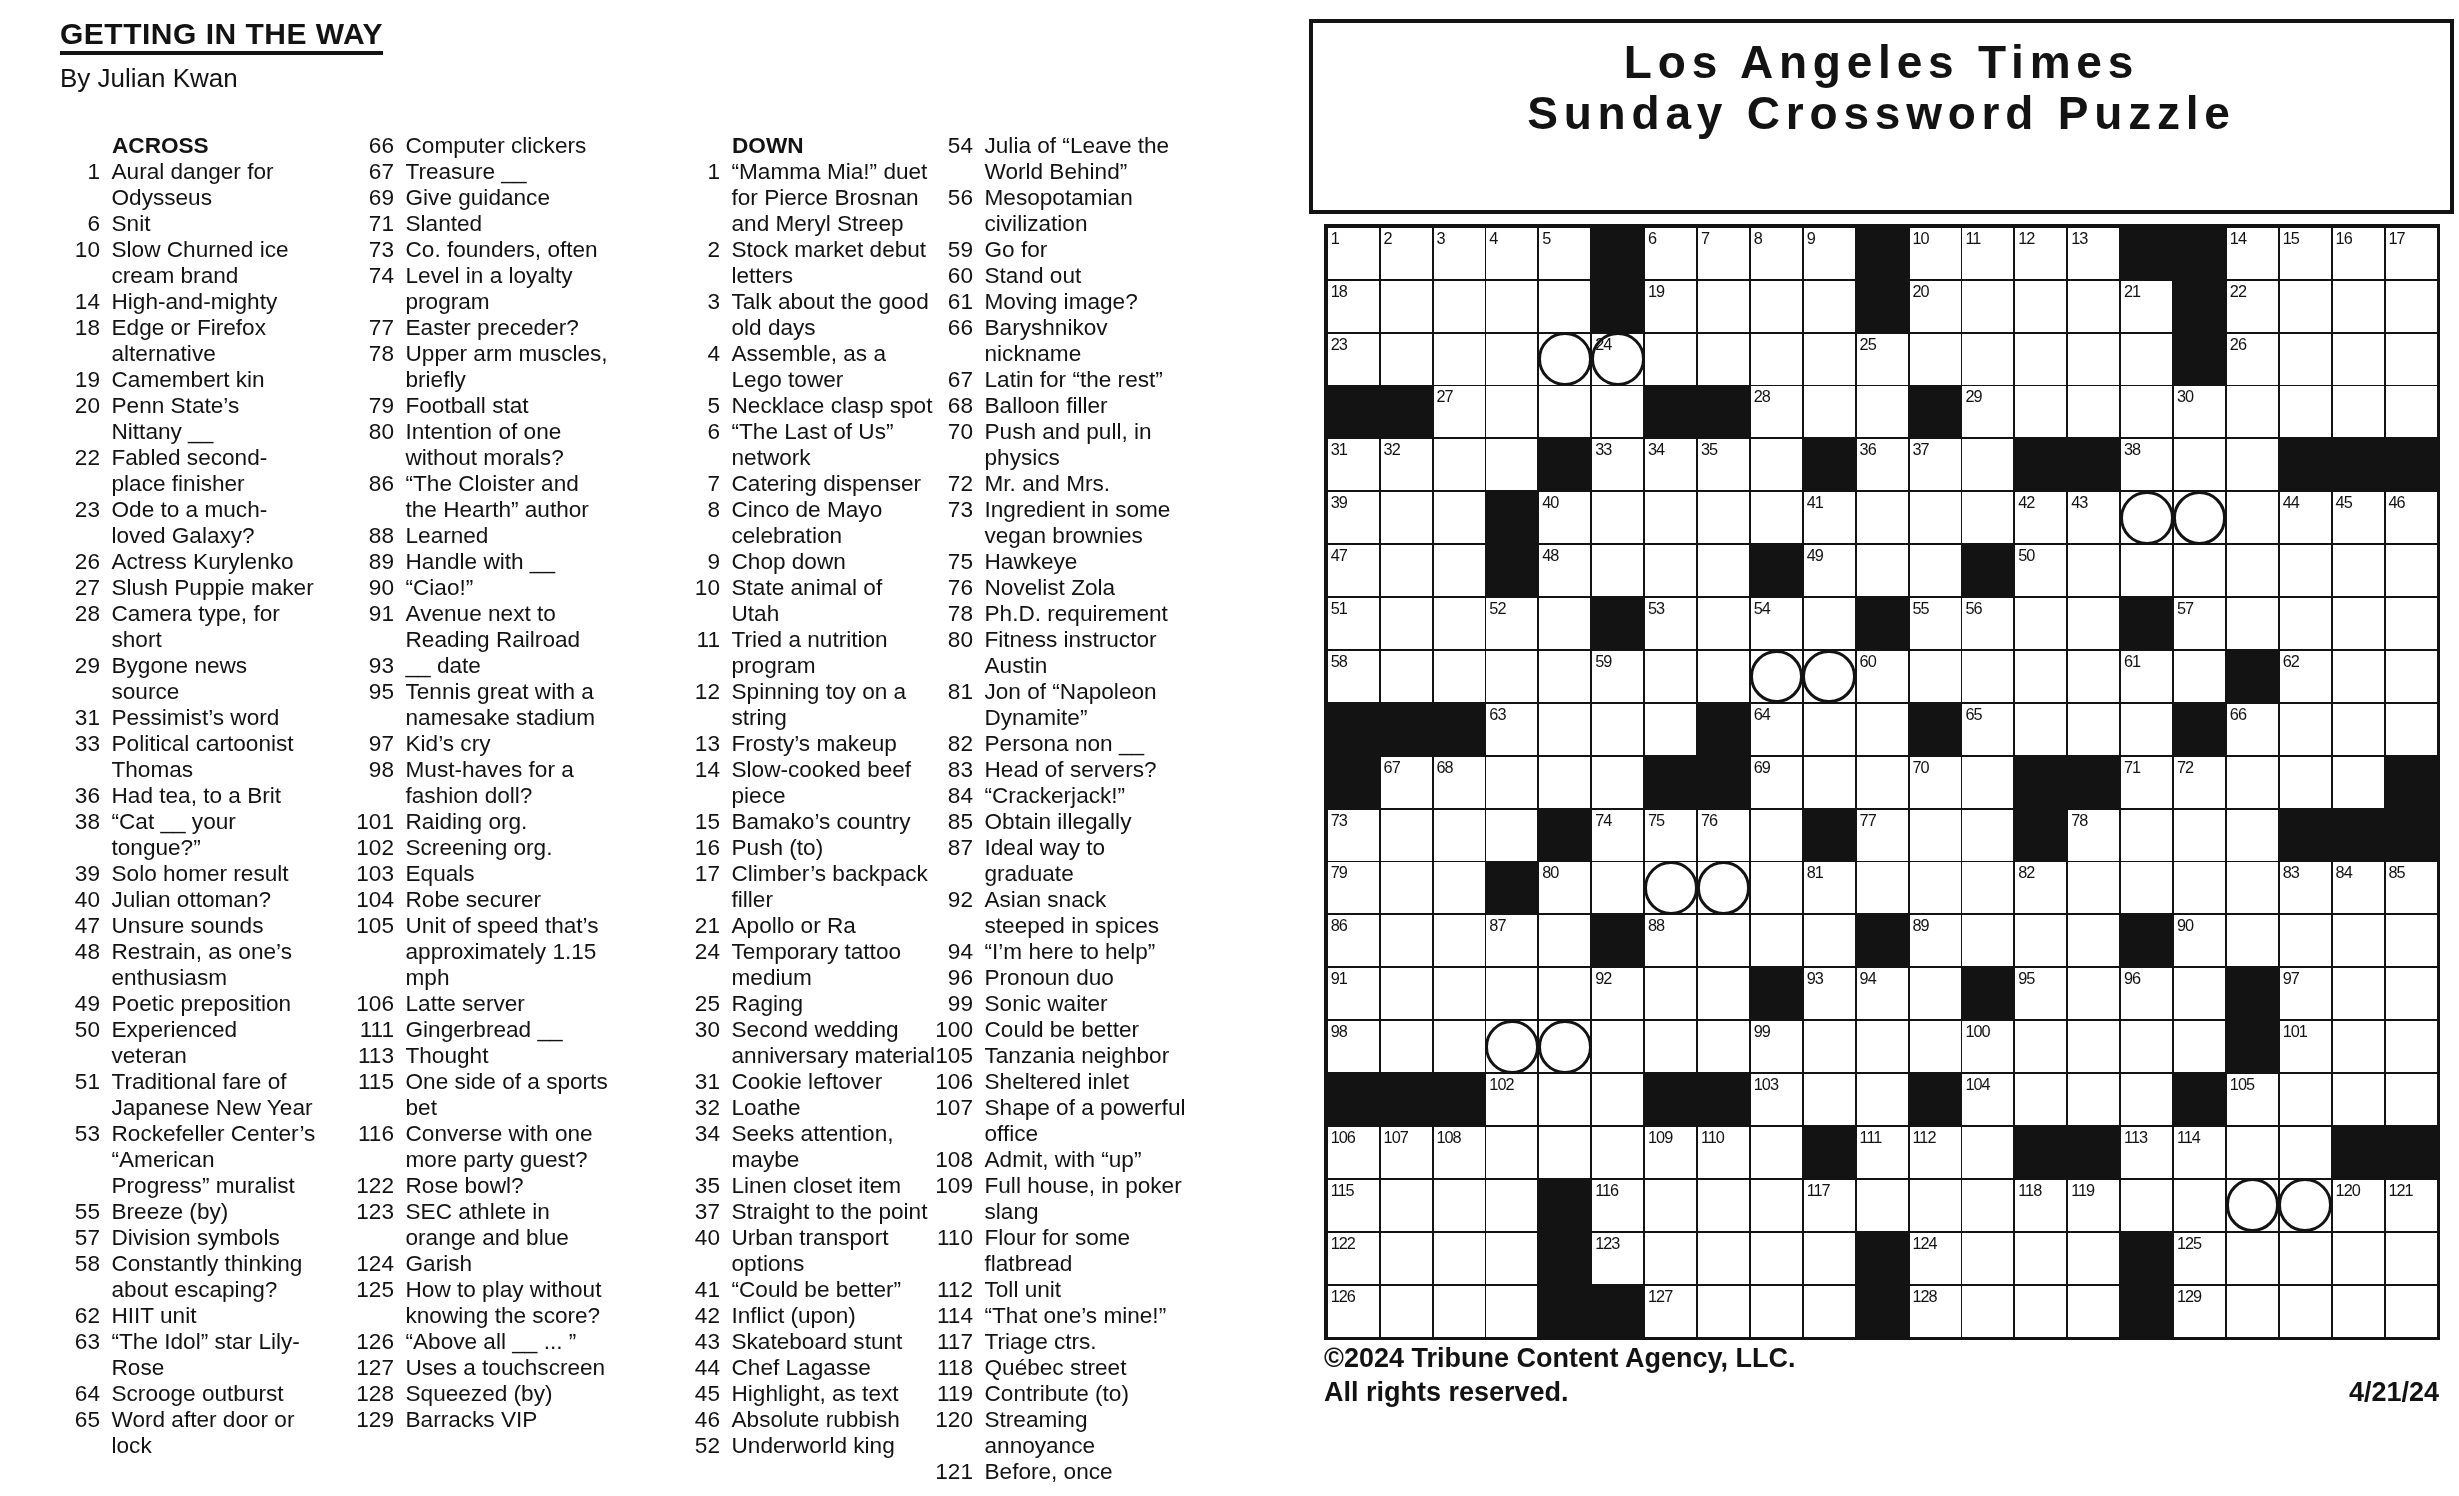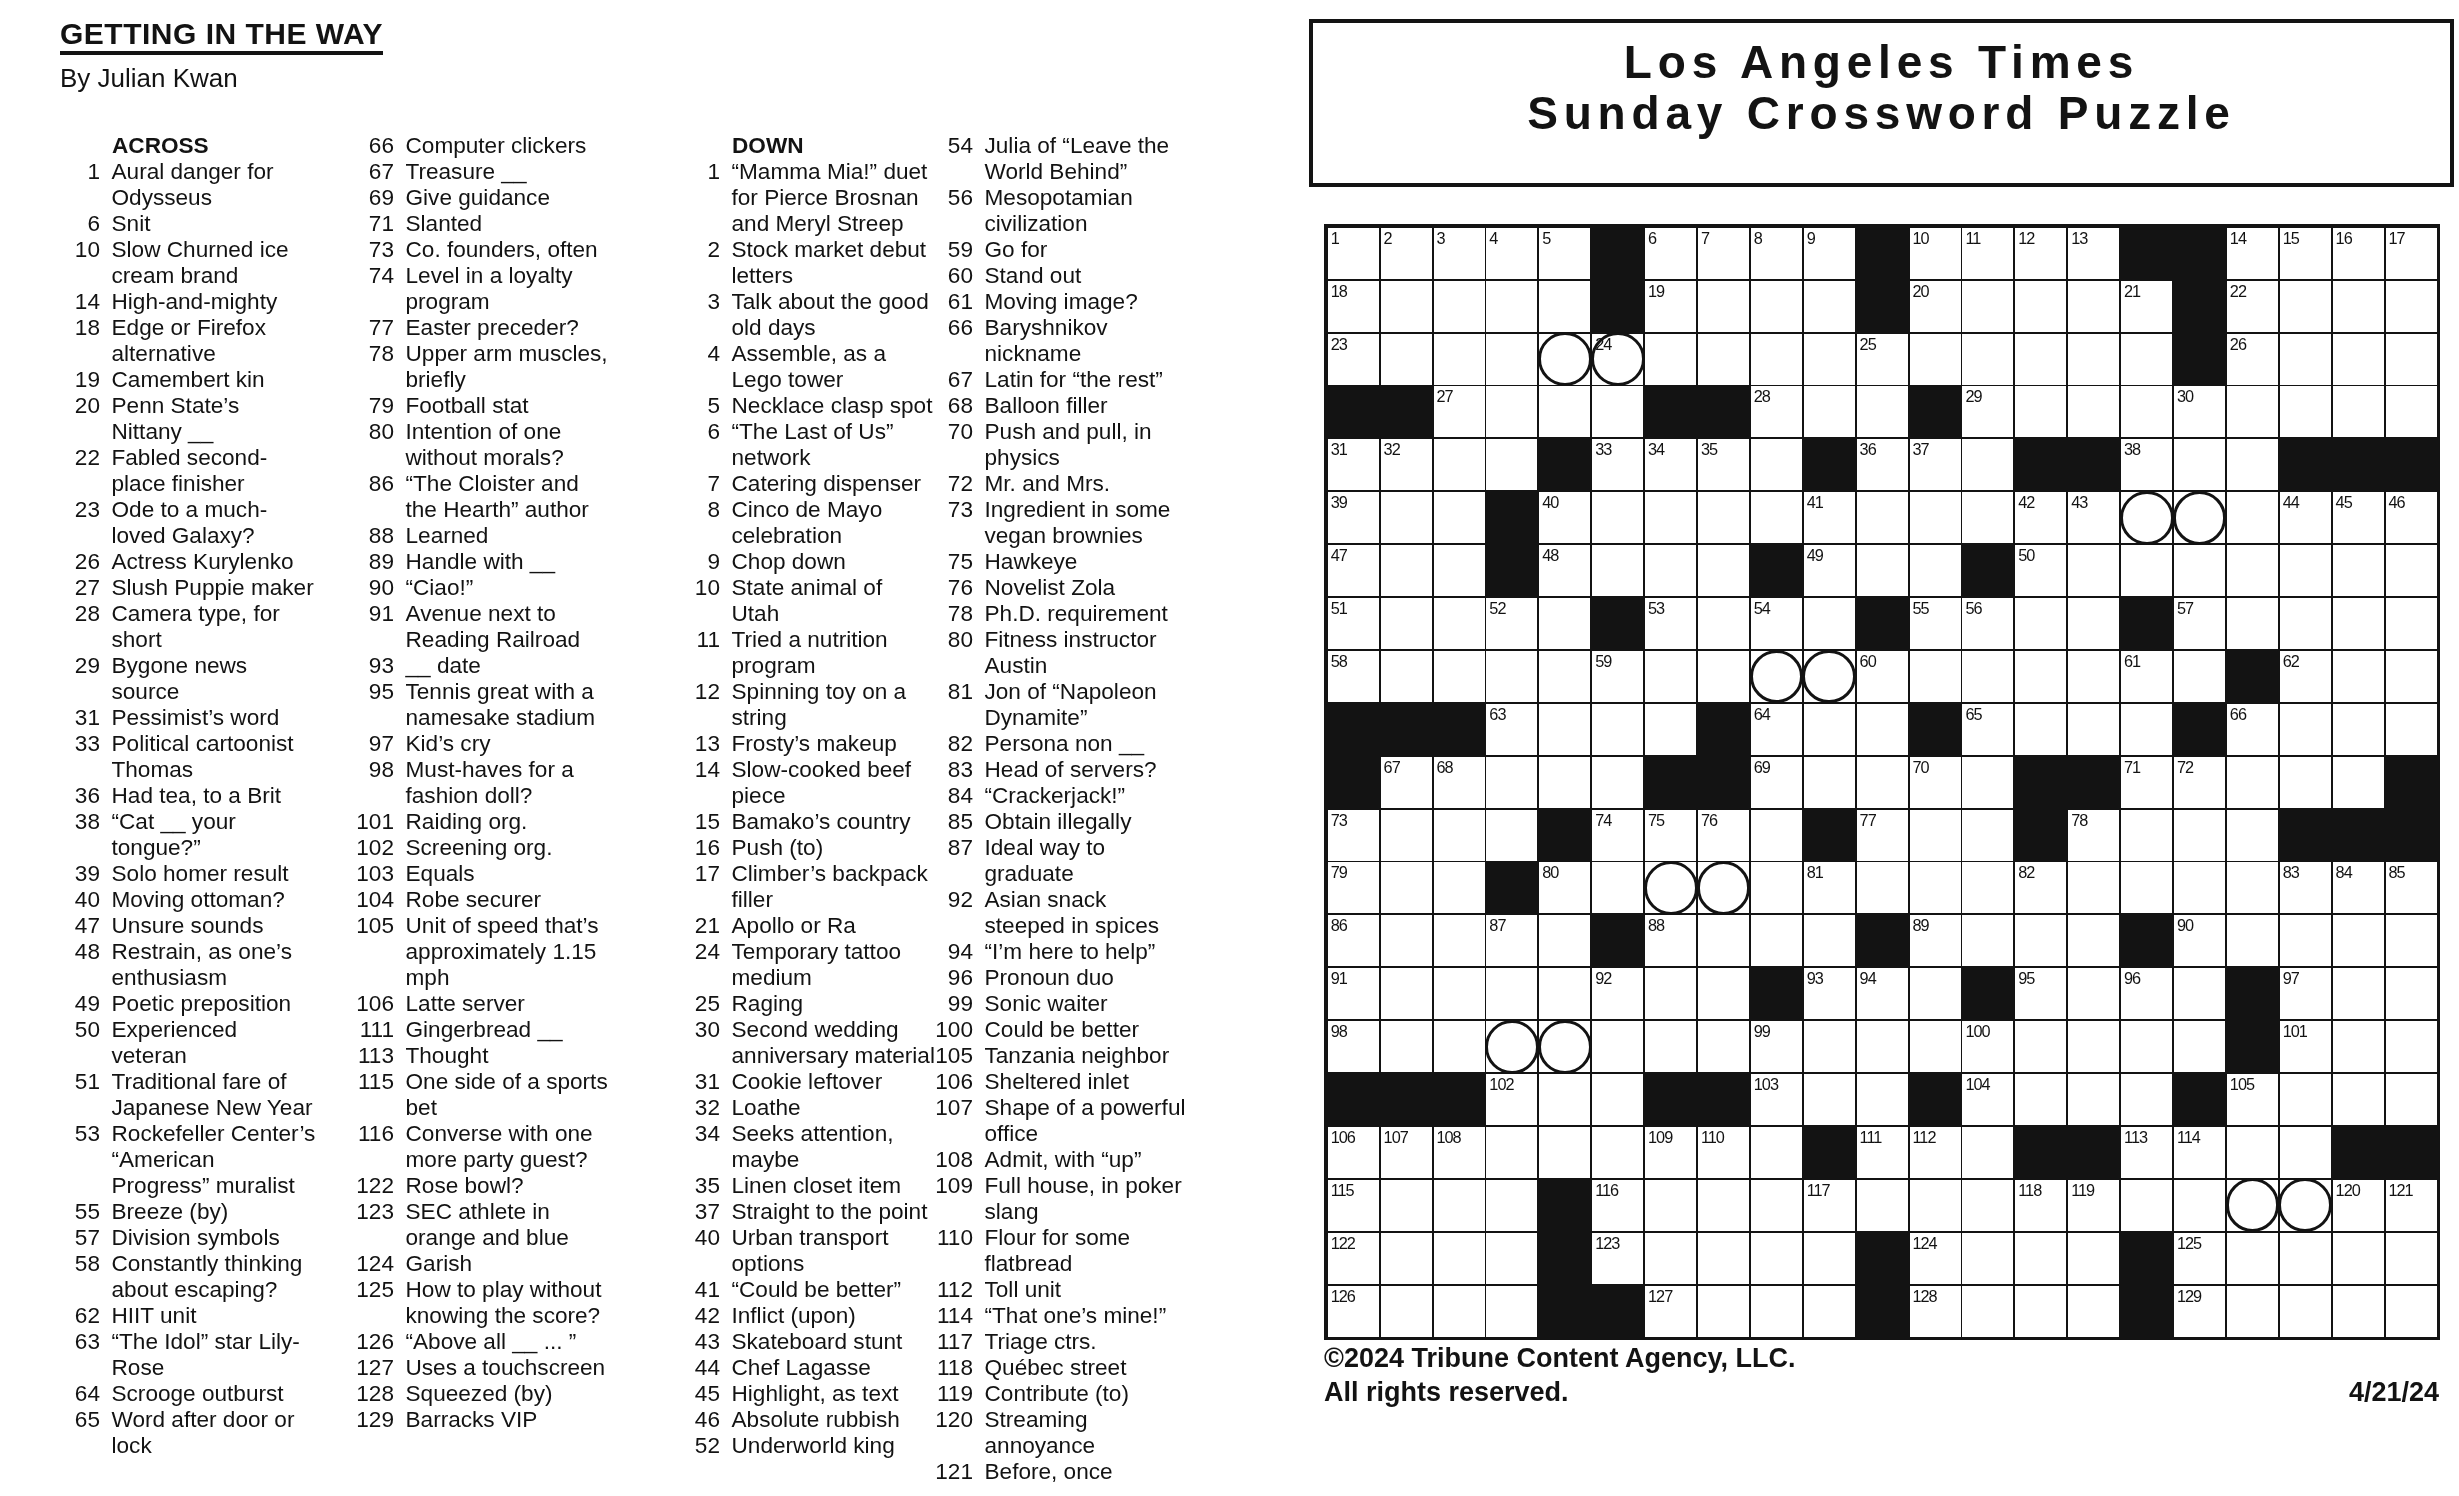--- a/index.html
+++ b/index.html
@@ -22,21 +22,21 @@
   .clue-col.c2 { left:294px; }
   .clue-col.c3 { left:620px; }
   .clue-col.c4 { left:873px; }
   .clue-header { font-size:22.6px; font-weight:bold; line-height:26px; padding-left:52px; }
   .clue { display:flex; line-height:26px; font-size:22.6px; }
   .cnum { width:40px; min-width:40px; text-align:right; margin-right:11.5px; }
   .ctxt { width:204px; }
 
   
   .masthead {
-    position:absolute; left:1309px; top:19px; width:1145px; height:168px;
+    position:absolute; left:1309px; top:19px; width:1145px; height:195px;
     border:4.8px solid #131313; text-align:center; padding-top:14.4px;
   }
   .mast-line { font-size:46px; font-weight:bold; letter-spacing:5.8px; line-height:51px; }
   .mast-editor { font-size:26px; margin-top:8.6px; letter-spacing:0.5px; }
 
   
   .grid {
     position:absolute; left:1324px; top:224px;
     display:grid; grid-template-columns:repeat(21,51px); grid-auto-rows:51px;
     gap:1.9px; background:#131313; padding:3.8px; width:max-content;
@@ -134,21 +134,21 @@
       <div class="clue">
         <span class="cnum">38</span>
         <span class="ctxt">“Cat __ your tongue?”</span>
       </div>
       <div class="clue">
         <span class="cnum">39</span>
         <span class="ctxt">Solo homer result</span>
       </div>
       <div class="clue">
         <span class="cnum">40</span>
-        <span class="ctxt">Moving ottoman?</span>
+        <span class="ctxt">Julian ottoman?</span>
       </div>
       <div class="clue">
         <span class="cnum">47</span>
         <span class="ctxt">Unsure sounds</span>
       </div>
       <div class="clue">
         <span class="cnum">48</span>
         <span class="ctxt">Restrain, as one’s enthusiasm</span>
       </div>
       <div class="clue">

